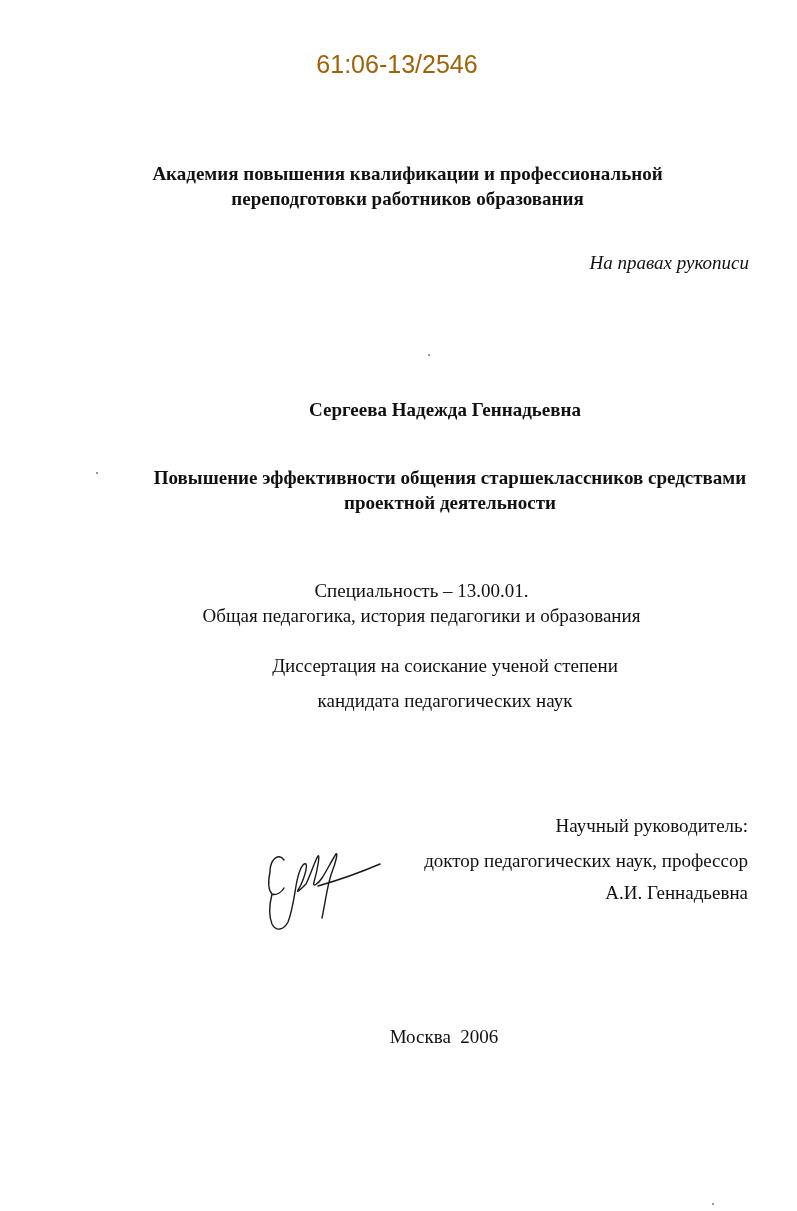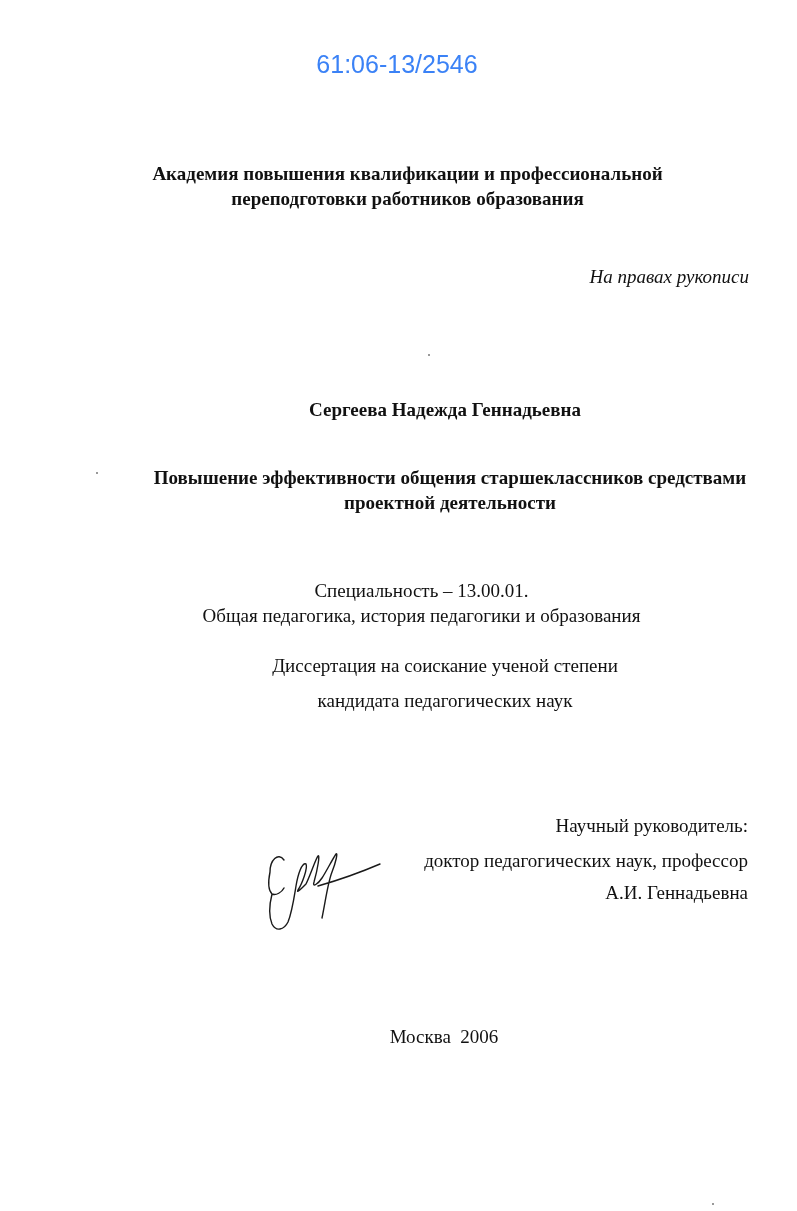--- a/index.html
+++ b/index.html
@@ -15,31 +15,31 @@
       color: #111111;
       font-family: "Liberation Serif", "DejaVu Serif", serif;
     }
     .abs { position: absolute; }
     .stamp {
       left: 0; width: 794px; top: 50px;
       text-align: center;
       font-family: "Liberation Sans", "DejaVu Sans", sans-serif;
       font-size: 25px;
       letter-spacing: 0px;
-      color: #3b82f6;
+      color: #a16207;
     }
     .inst {
       left: 0; width: 815px; top: 161px;
       text-align: center;
       font-weight: bold;
       font-size: 19px;
       line-height: 25px;
     }
     .rights {
-      right: 48px; top: 266px;
+      right: 48px; top: 252px;
       font-style: italic;
       font-size: 19px;
     }
     .author {
       left: 0; width: 890px; top: 399px;
       text-align: center;
       font-weight: bold;
       font-size: 19px;
     }
     .title {

